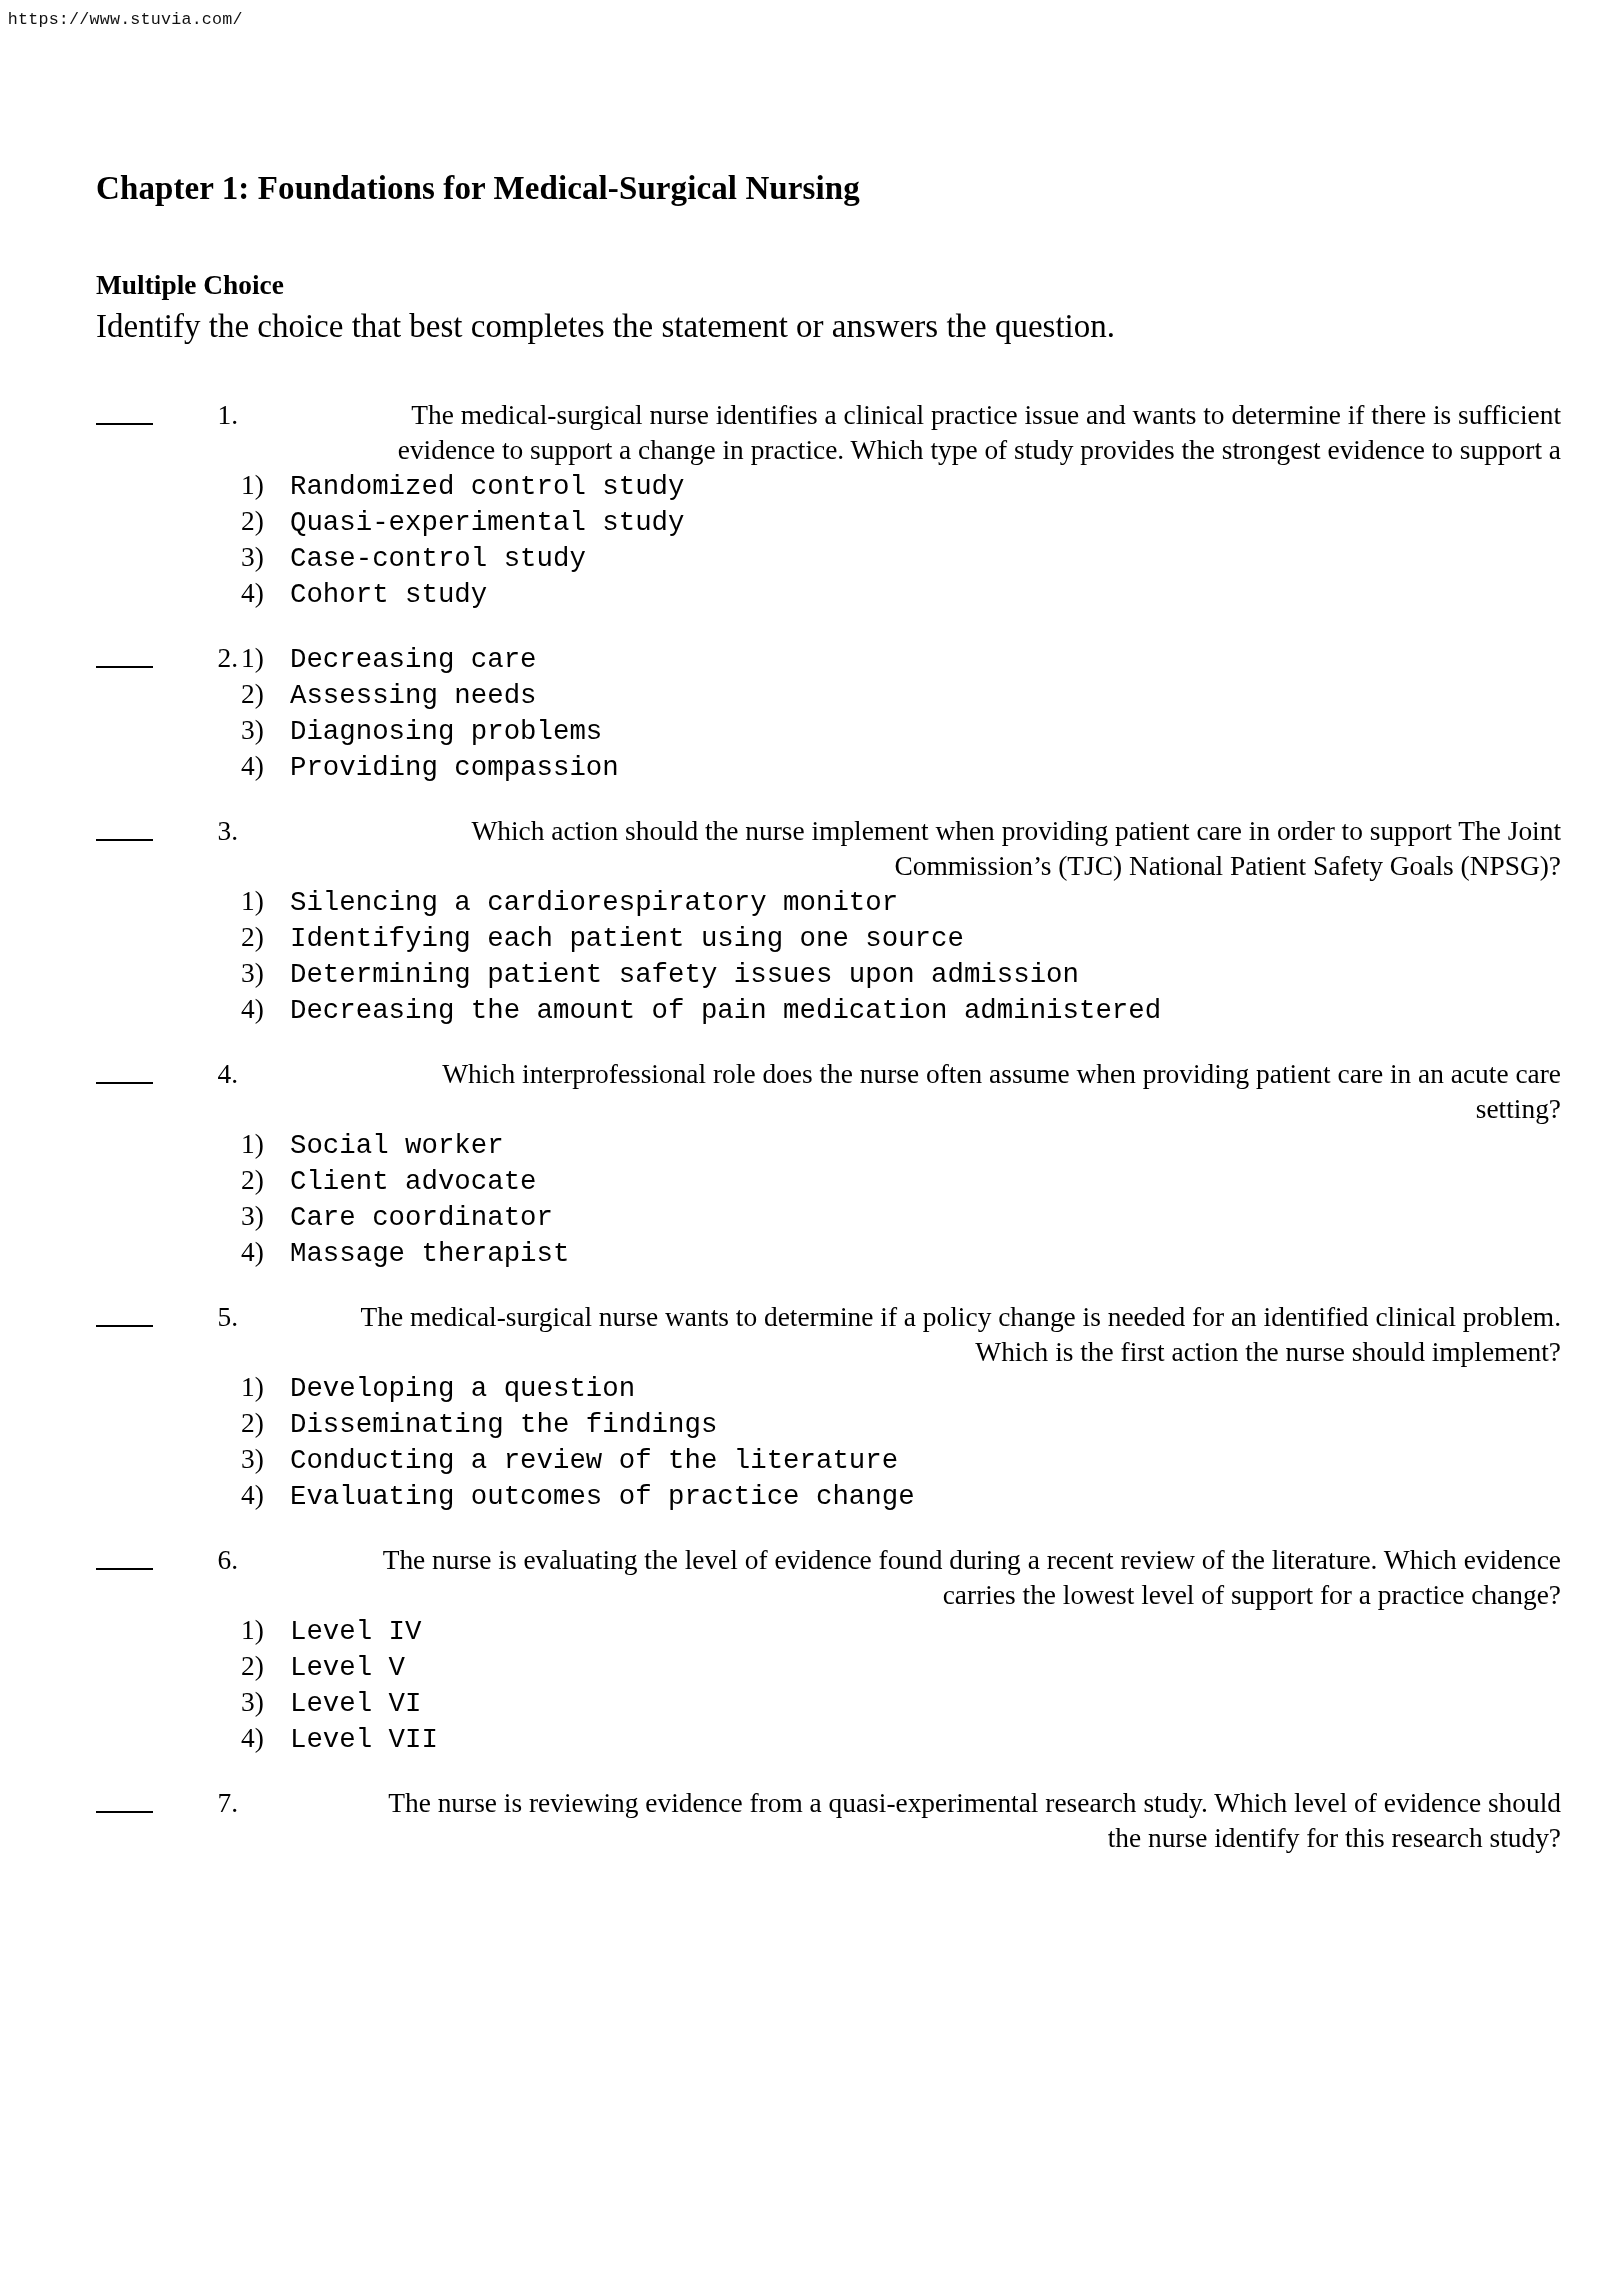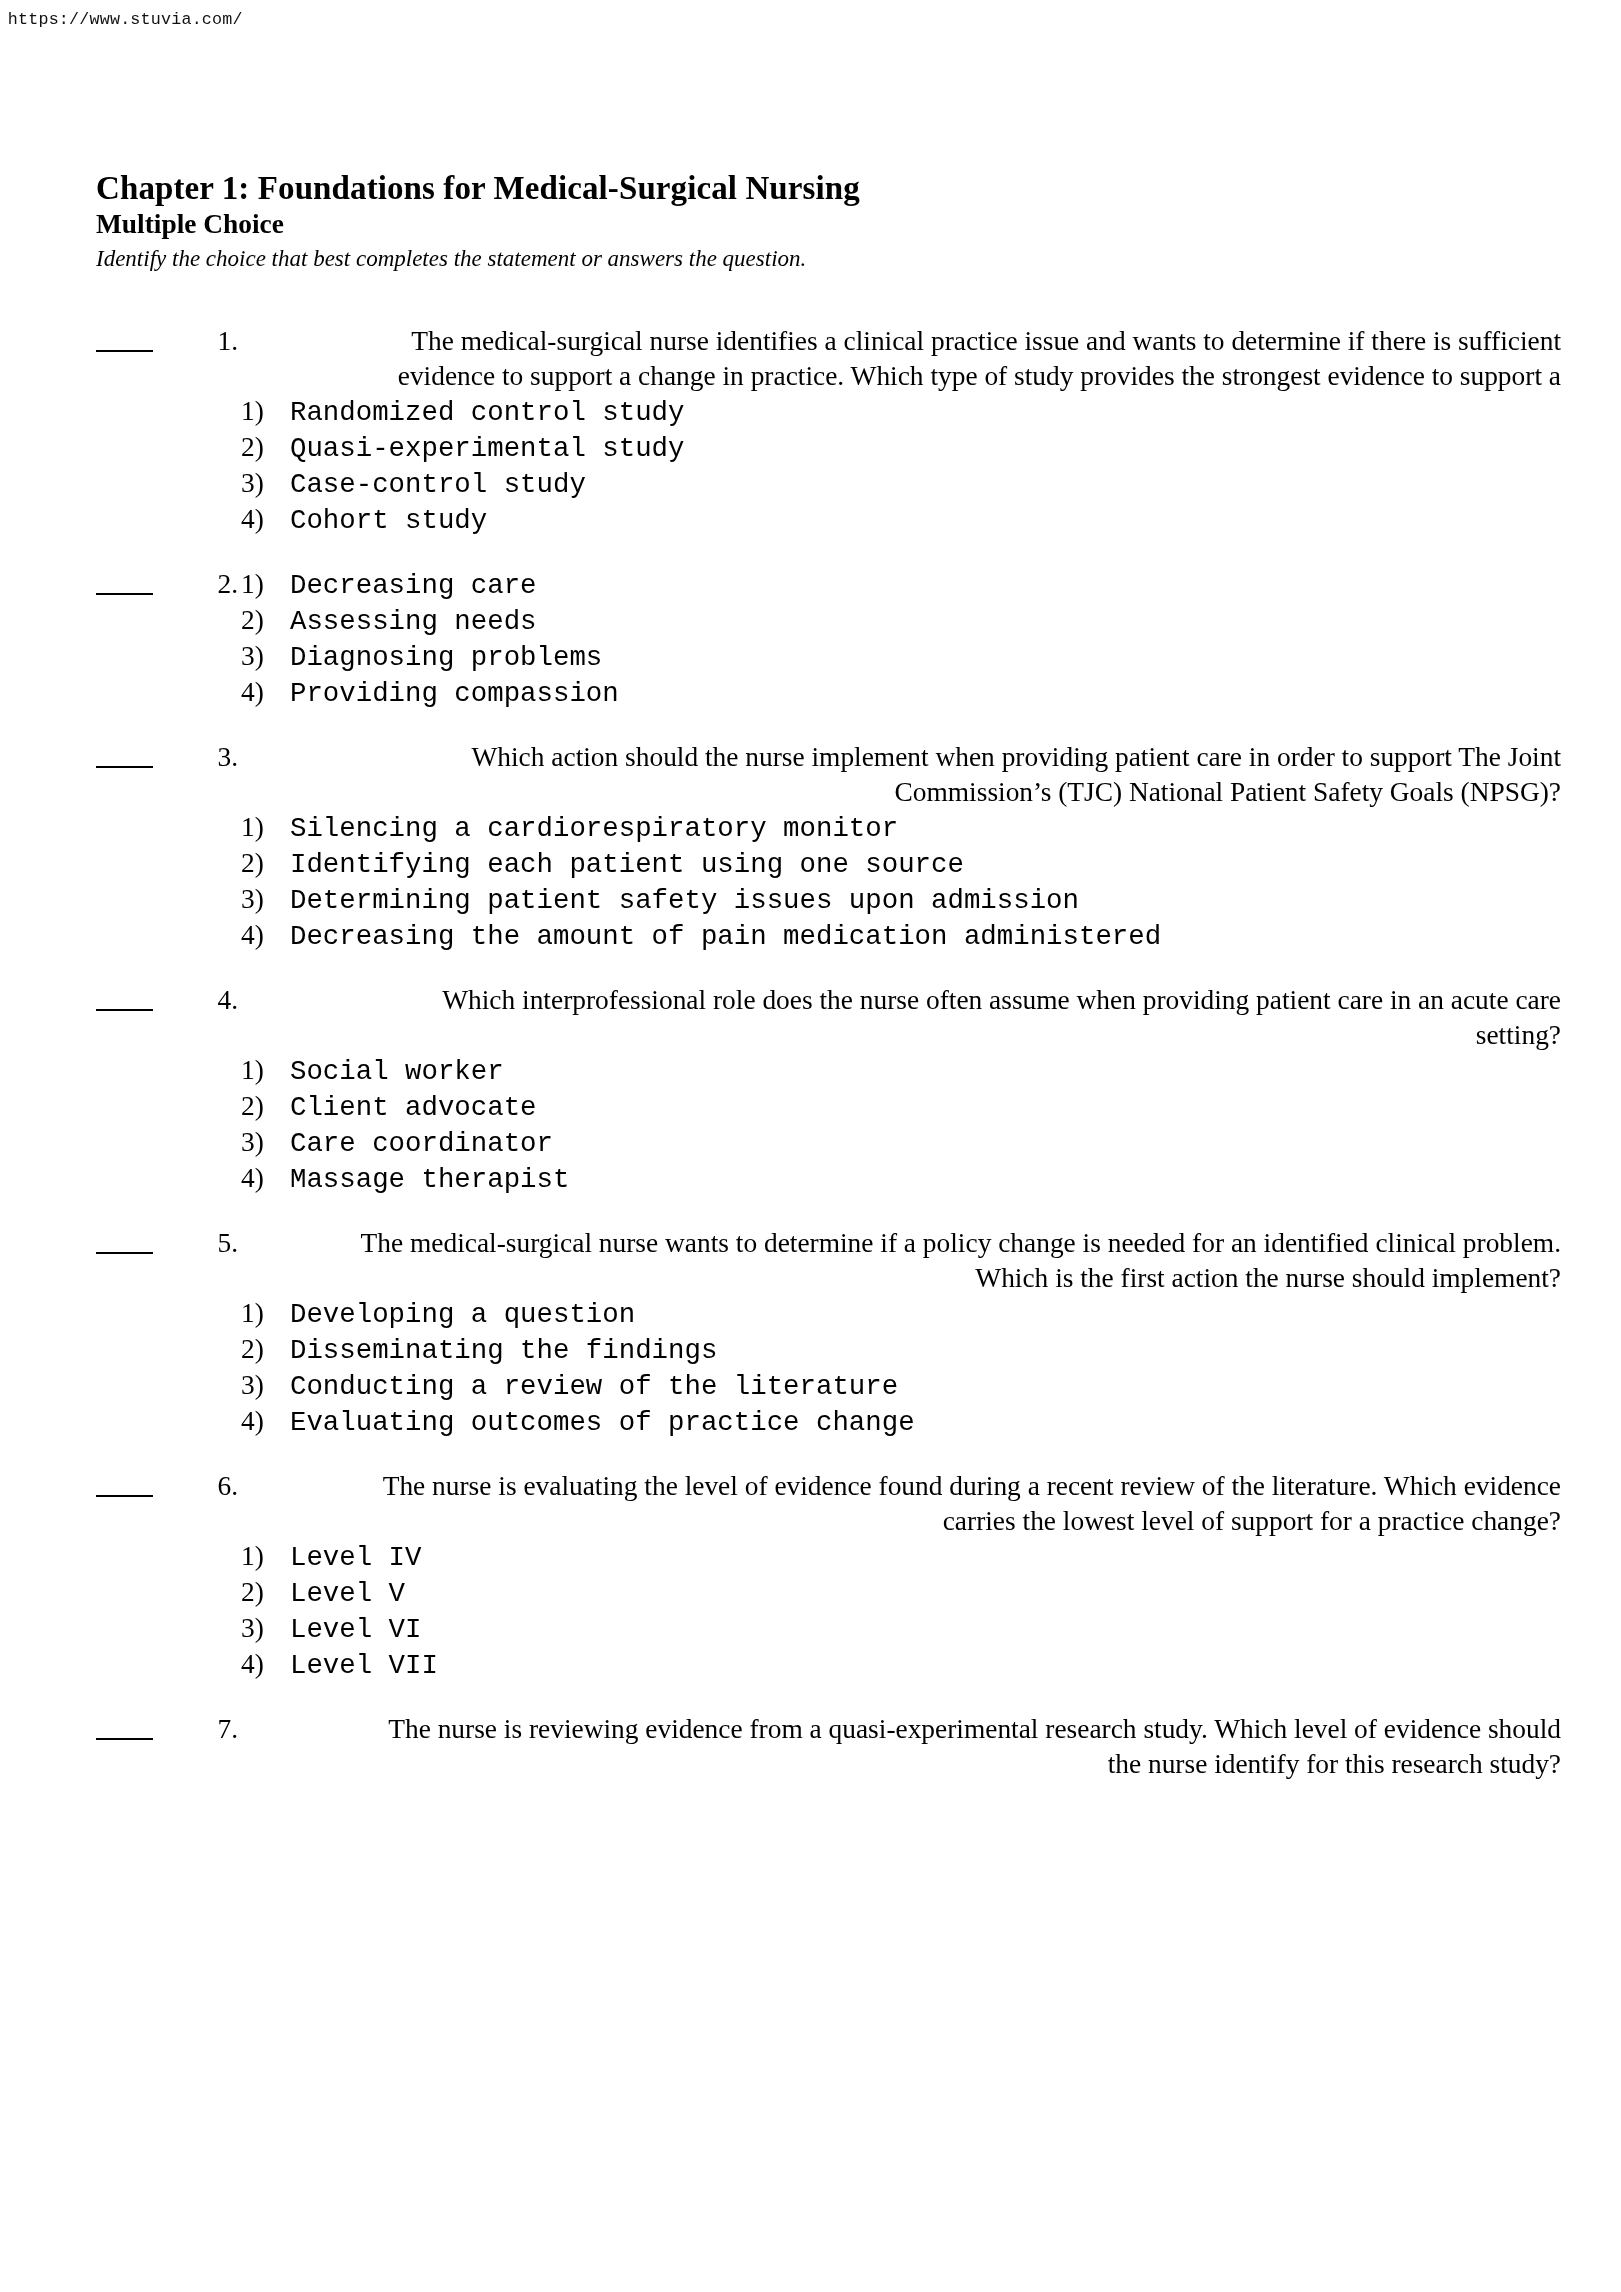--- a/index.html
+++ b/index.html
@@ -46,32 +46,32 @@
 
   .doc-title {
     font-size: 33px;
     font-weight: bold;
     letter-spacing: 0.1px;
     margin: 0 0 0 0;
     line-height: 1.15;
   }
 
   .section-block {
+    margin-top: 61px;
   }
 
   .section-heading {
     font-size: 27.4px;
     font-weight: bold;
     line-height: 1.2;
     margin: 0;
   }
 
   .section-instruction {
-    font-size: 23px;
-    font-style: italic;
+    font-size: 33px;
     line-height: 1.25;
     margin: 3.9px 0 0 0;
   }
 
   
   .questions {
     margin-top: 51px;
   }
 
   .question {

